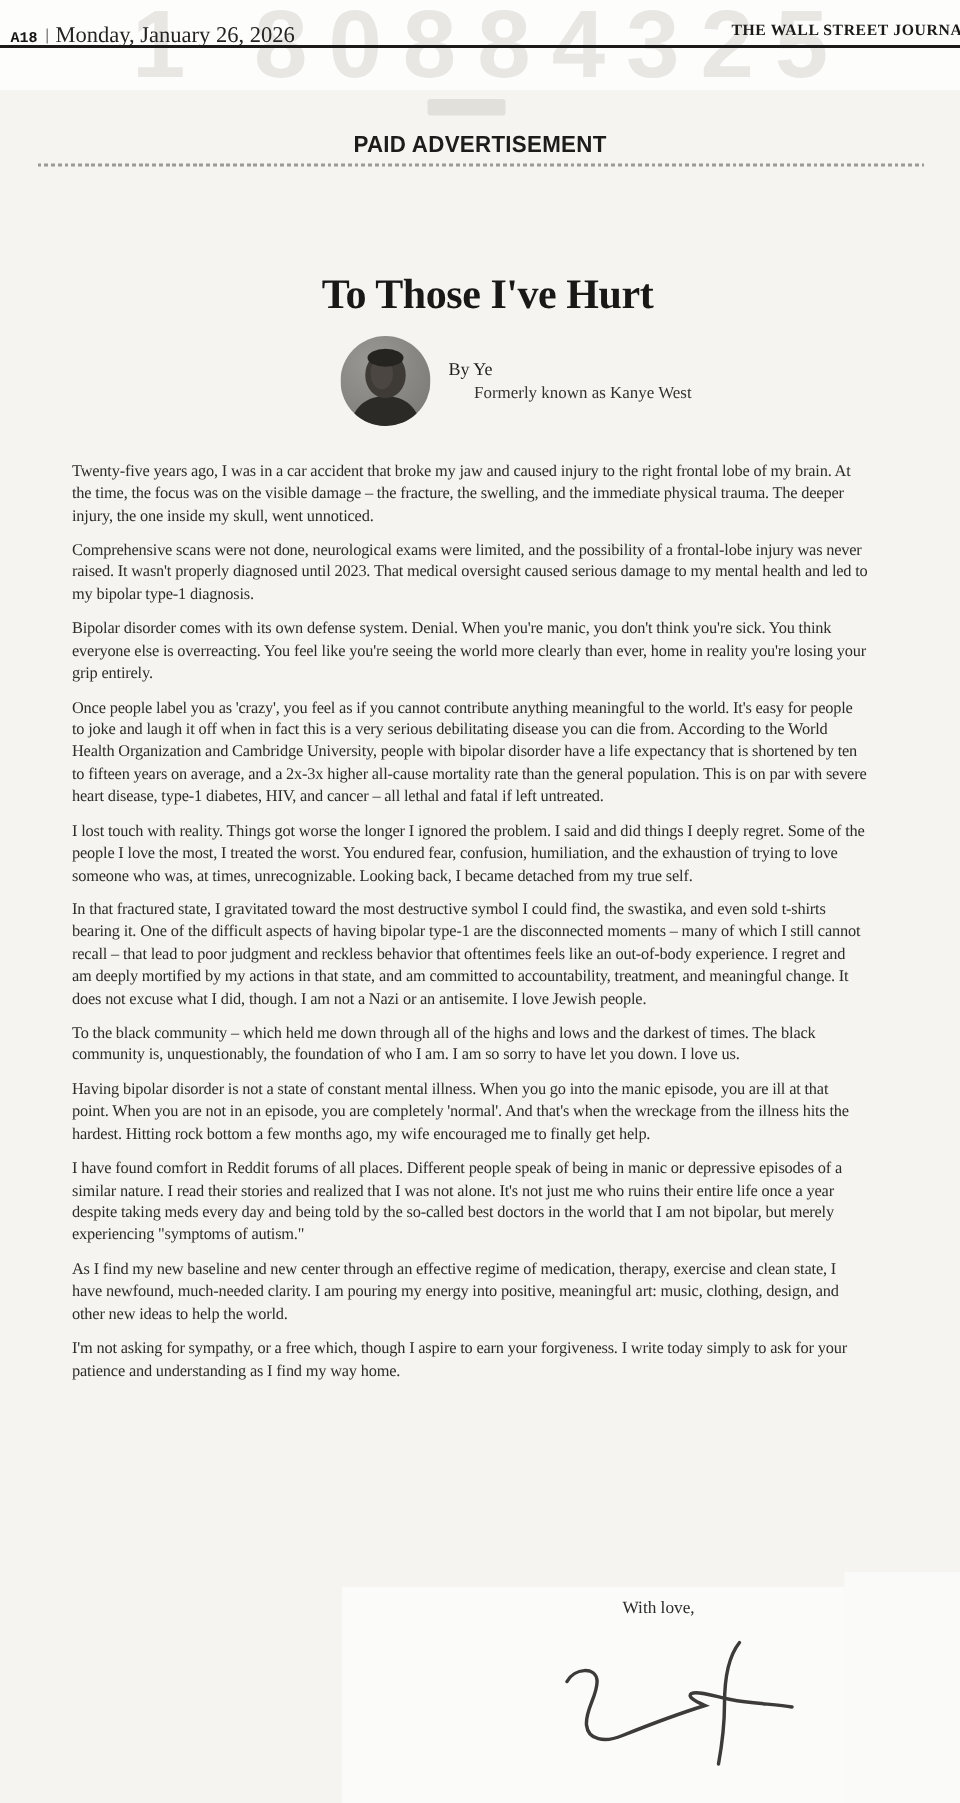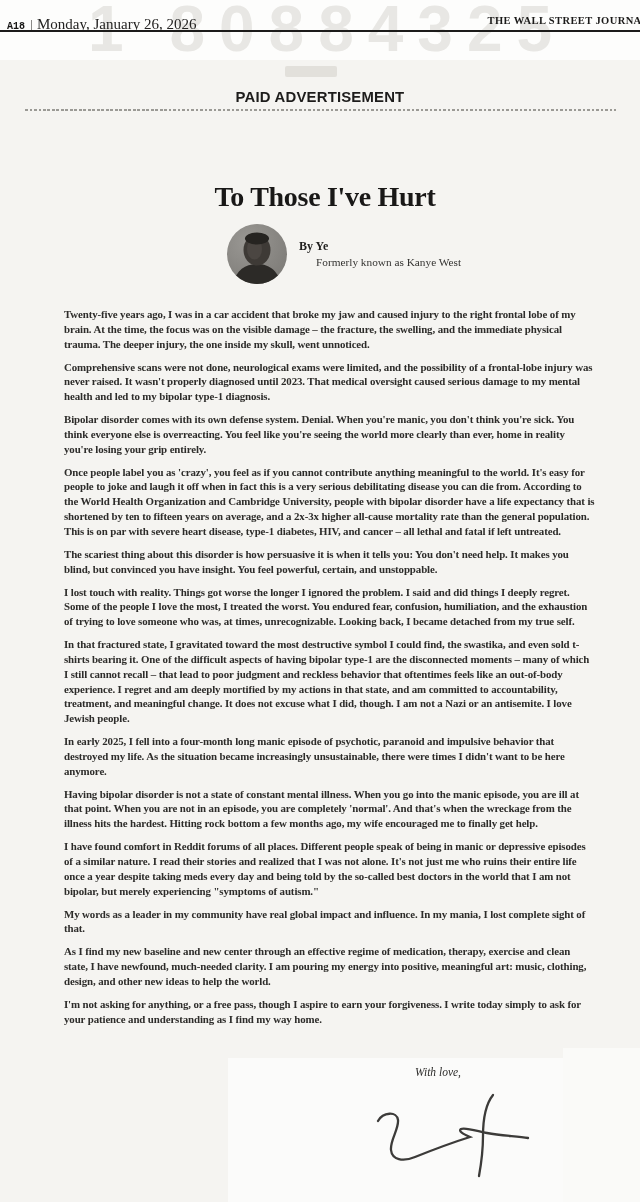--- a/index.html
+++ b/index.html
@@ -42,34 +42,34 @@
     background:repeating-linear-gradient(90deg,#9b9a95 0 2.5px, rgba(0,0,0,0) 2.5px 4.5px);
   }
 
   .ad-title {
     position:absolute; top:181px; left:0; width:650px; text-align:center;
     font-size:28px; font-weight:bold; letter-spacing:-0.3px; color:#191817; z-index:2;
   }
 
   
   .byline-photo { position:absolute; left:227px; top:224px; width:60px; height:60px; z-index:2; }
-  .byline-name { position:absolute; left:299px; top:239px; font-size:12px; font-weight:bold; color:#201f1e; z-index:2; }
+  .byline-name { position:absolute; left:299px; top:239px; font-size:12px; font-weight:normal; color:#201f1e; z-index:2; }
   .byline-sub  { position:absolute; left:316px; top:256px; font-size:11.3px; color:#343331; z-index:2; }
 
   
-  .body-text { position:absolute; left:64px; top:307px; width:531px; z-index:2;font-weight:bold; }
+  .body-text { position:absolute; left:48px; top:307px; width:531px; z-index:2; }
   .body-text p {
     font-size:10.9px; line-height:14.85px; letter-spacing:-0.12px;
     color:#2d2c2a; margin:0 0 8px 0; text-align:left;
   }
 
   
   .sig-box  { position:absolute; left:228px; top:1058px; width:340px; height:144px; background:#fbfbfa; z-index:2; }
   .sig-box2 { position:absolute; left:563px; top:1048px; width:77px;  height:154px; background:#fafaf8; z-index:2; }
-  .with-love { position:absolute; left:415px; top:1066px; font-size:11.5px; color:#2c2b29; z-index:3;font-style:italic; }
+  .with-love { position:absolute; left:415px; top:1066px; font-size:11.5px; color:#2c2b29; z-index:3; }
   .signature { position:absolute; left:330px; top:1090px; z-index:3; }
 </style>
 </head>
 <body>
 
 <div class="masthead">
   <div class="m-left">
     <span class="m-pagenum">A18</span><span class="m-sep"></span><span class="m-date">Monday, January 26, 2026</span>
   </div>
   <div class="m-right">THE WALL STREET JOURNAL</div>
@@ -105,29 +105,27 @@
   </g>
 </svg>
 <div class="byline-name">By Ye</div>
 <div class="byline-sub">Formerly known as Kanye West</div>
 
 <div class="body-text">
   <p>Twenty-five years ago, I was in a car accident that broke my jaw and caused injury to the right frontal lobe of my brain. At the time, the focus was on the visible damage – the fracture, the swelling, and the immediate physical trauma. The deeper injury, the one inside my skull, went unnoticed.</p>
   <p>Comprehensive scans were not done, neurological exams were limited, and the possibility of a frontal-lobe injury was never raised. It wasn't properly diagnosed until 2023. That medical oversight caused serious damage to my mental health and led to my bipolar type-1 diagnosis.</p>
   <p>Bipolar disorder comes with its own defense system. Denial. When you're manic, you don't think you're sick. You think everyone else is overreacting. You feel like you're seeing the world more clearly than ever, home in reality you're losing your grip entirely.</p>
   <p>Once people label you as 'crazy', you feel as if you cannot contribute anything meaningful to the world. It's easy for people to joke and laugh it off when in fact this is a very serious debilitating disease you can die from. According to the World Health Organization and Cambridge University, people with bipolar disorder have a life expectancy that is shortened by ten to fifteen years on average, and a 2x-3x higher all-cause mortality rate than the general population.  This is on par with severe heart disease, type-1 diabetes, HIV, and cancer – all lethal and fatal if left untreated.</p>
-  <p>The scariest thing about this disorder is how persuasive it is when it tells you: You don't need help. It makes you blind, but convinced you have insight. You feel powerful, certain, and unstoppable.</p>
   <p>I lost touch with reality. Things got worse the longer I ignored the problem. I said and did things I deeply regret. Some of the people I love the most, I treated the worst. You endured fear, confusion, humiliation, and the exhaustion of trying to love someone who was, at times, unrecognizable. Looking back, I became detached from my true self.</p>
   <p>In that fractured state, I gravitated toward the most destructive symbol I could find, the swastika, and even sold t-shirts bearing it. One of the difficult aspects of having bipolar type-1 are the disconnected moments – many of which I still cannot recall – that lead to poor judgment and reckless behavior that oftentimes feels like an out-of-body experience. I regret and am deeply mortified by my actions in that state, and am committed to accountability, treatment, and meaningful change. It does not excuse what I did, though. I am not a Nazi or an antisemite. I love Jewish people.</p>
-  <p>In early 2025, I fell into a four-month long manic episode of psychotic, paranoid and impulsive behavior that destroyed my life. As the situation became increasingly unsustainable, there were times I didn't want to be here anymore.</p>
+  <p>To the black community – which held me down through all of the highs and lows and the darkest of times. The black community is, unquestionably, the foundation of who I am. I am so sorry to have let you down. I love us.</p>
   <p>Having bipolar disorder is not a state of constant mental illness. When you go into the manic episode, you are ill at that point. When you are not in an episode, you are completely 'normal'. And that's when the wreckage from the illness hits the hardest. Hitting rock bottom a few months ago, my wife encouraged me to finally get help.</p>
   <p>I have found comfort in Reddit forums of all places. Different people speak of being in manic or depressive episodes of a similar nature. I read their stories and realized that I was not alone. It's not just me who ruins their entire life once a year despite taking meds every day and being told by the so-called best doctors in the world that I am not bipolar, but merely experiencing "symptoms of autism."</p>
-  <p>My words as a leader in my community have real global impact and influence. In my mania, I lost complete sight of that.</p>
   <p>As I find my new baseline and new center through an effective regime of medication, therapy, exercise and clean state, I have newfound, much-needed clarity. I am pouring my energy into positive, meaningful art: music, clothing, design, and other new ideas to help the world.</p>
-  <p>I'm not asking for anything, or a free pass, though I aspire to earn your forgiveness. I write today simply to ask for your patience and understanding as I find my way home.</p>
+  <p>I'm not asking for sympathy, or a free which, though I aspire to earn your forgiveness. I write today simply to ask for your patience and understanding as I find my way home.</p>
 </div>
 
 <div class="sig-box"></div>
 <div class="sig-box2"></div>
 <div class="with-love">With love,</div>
 <svg class="signature" width="220" height="110" viewBox="0 0 220 110" aria-hidden="true">
   <g fill="none" stroke="#3c3b39" stroke-width="2.3" stroke-linecap="round">
     <path d="M 48,31 C 53,22 67,21 68,30 C 69,39 60,50 61,60 C 62,70 73,72 85,67 C 105,59 124,52 140,47 C 133,44 128,41 131,39 C 135,37 147,41 157,43 C 172,46 187,46 198,48"></path>
     <path d="M 163,5 C 155,15 153,30 153,46 C 153,63 151,75 149,86"></path>
   </g>

